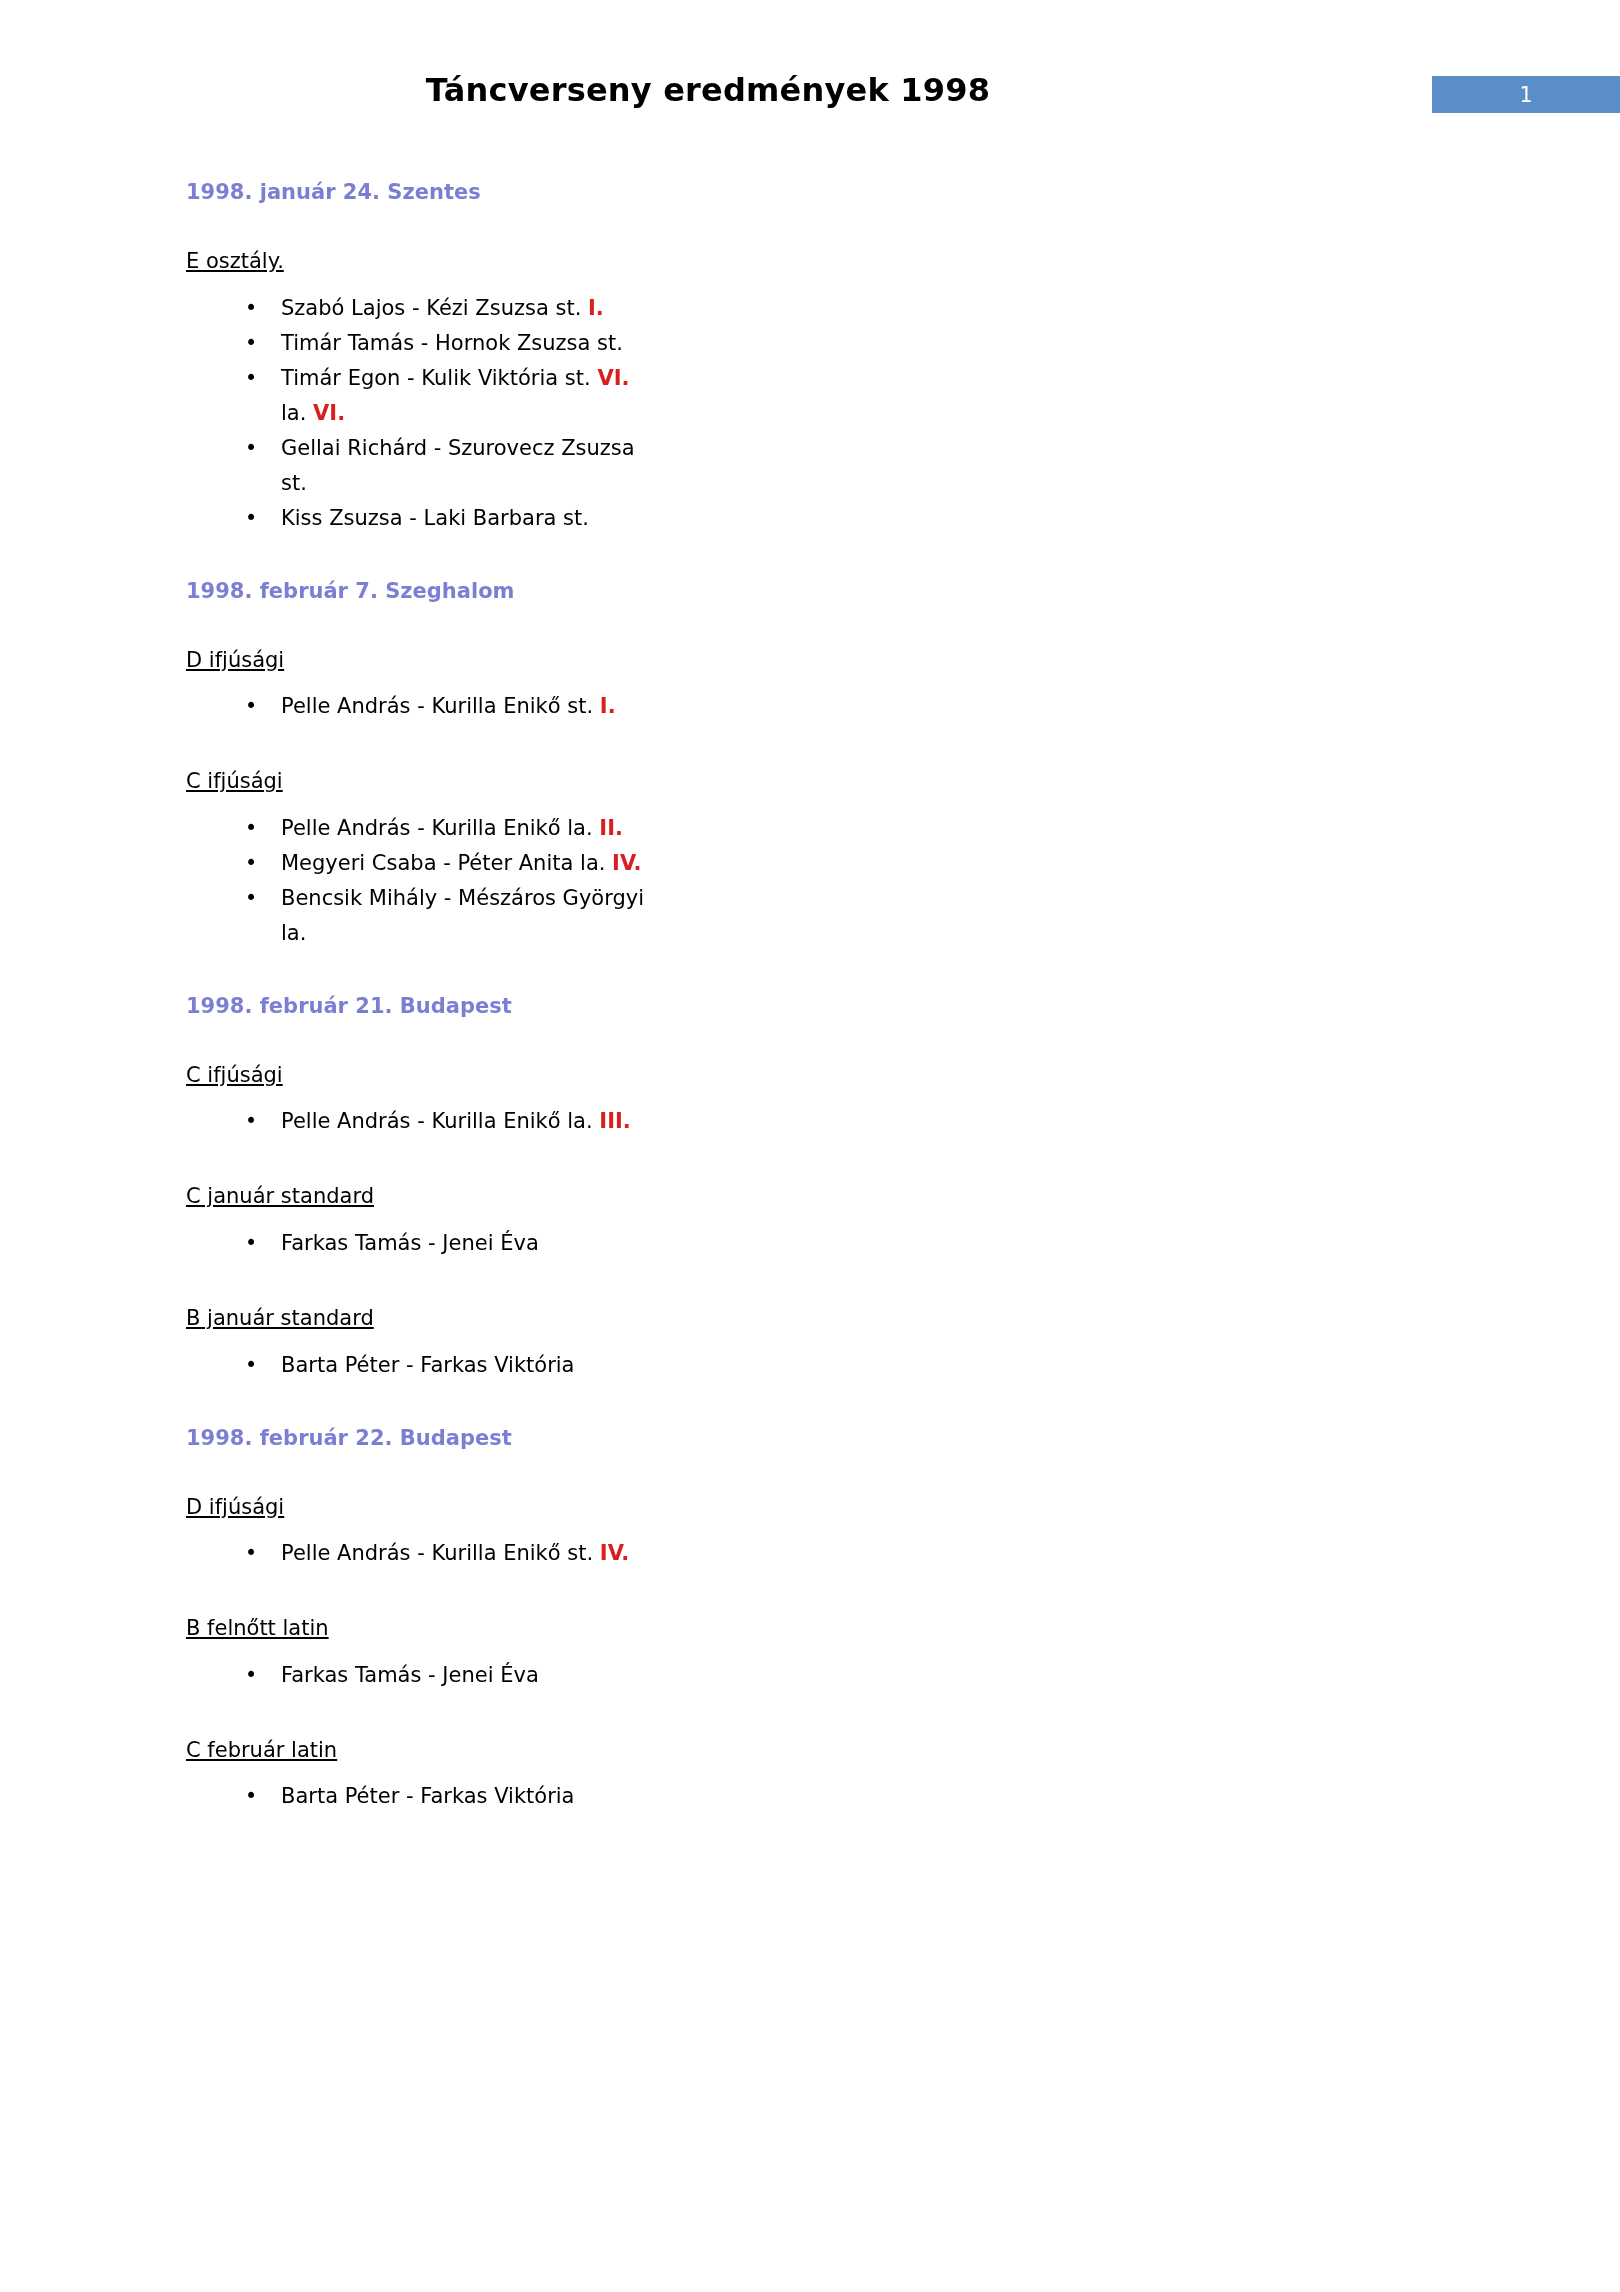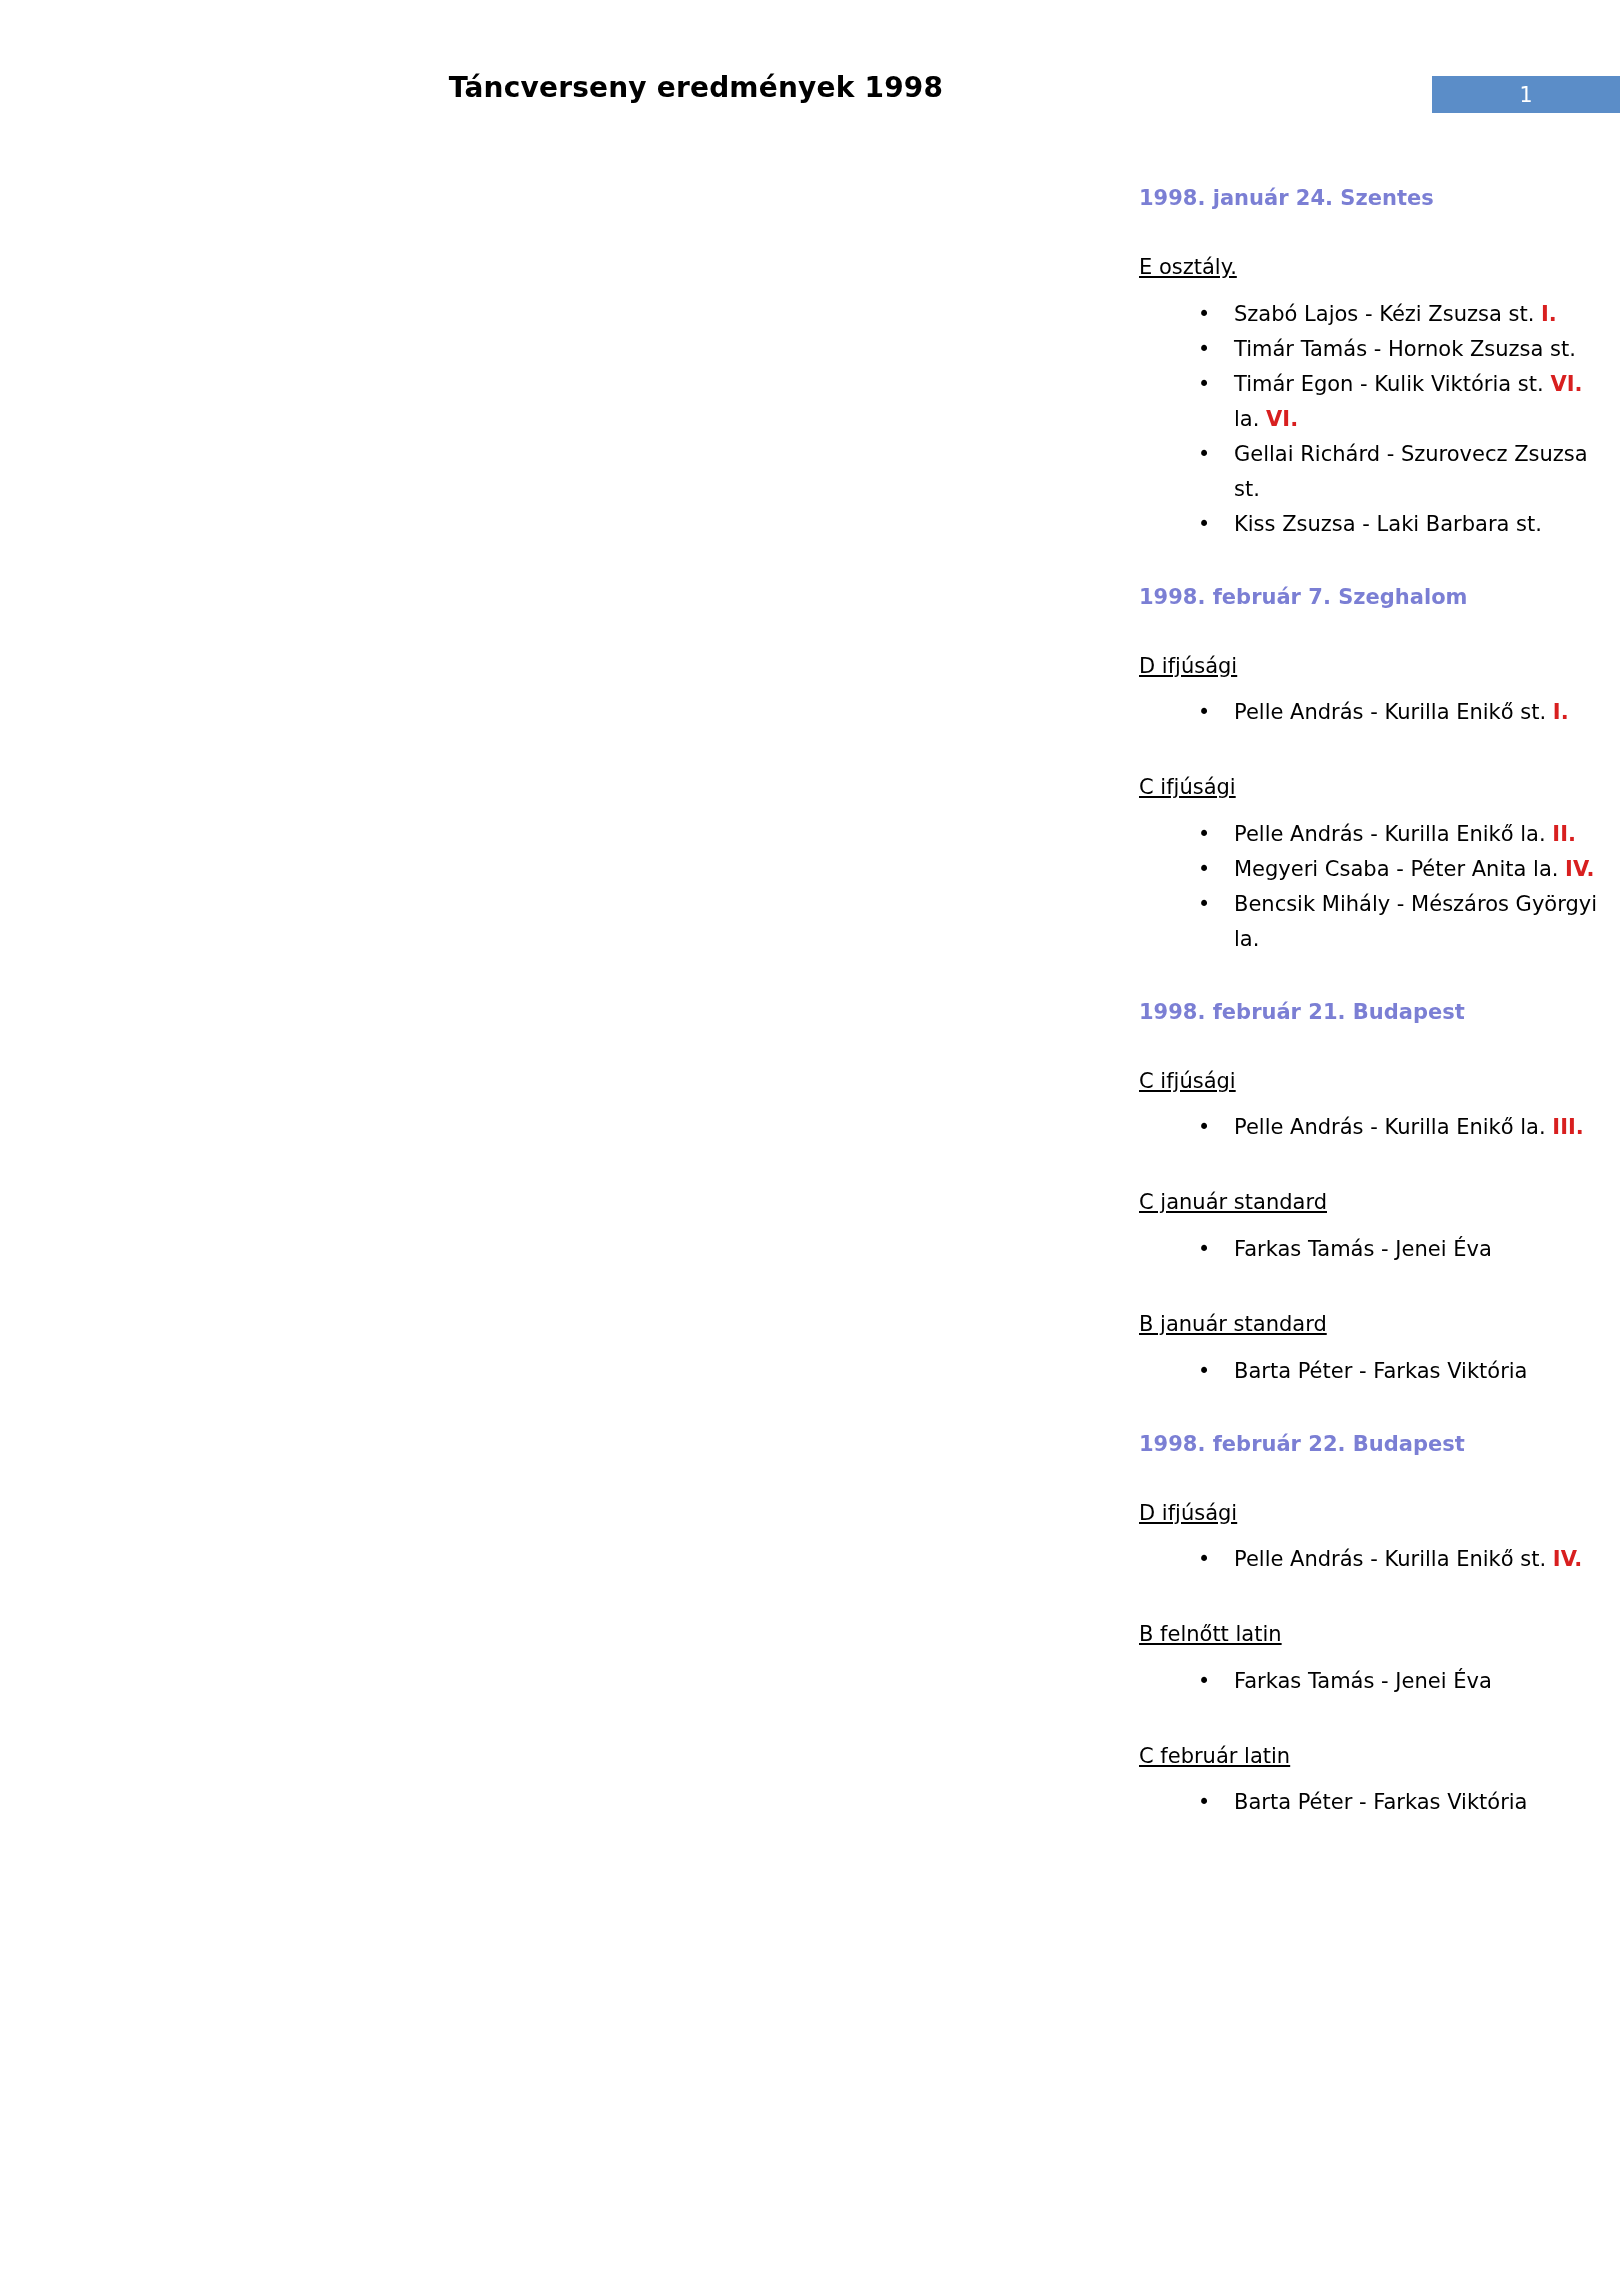--- a/index.html
+++ b/index.html
@@ -22,45 +22,45 @@
     box-sizing: border-box;
     padding: 0;
   }
   
   .doc-title {
     position: absolute;
     top: 71px;
     left: 0;
     width: 1392px;
     text-align: center;
-    font-size: 28px;
+    font-size: 32px;
     font-weight: bold;
     letter-spacing: 0.2px;
+    padding-left: 12px;
   }
   .page-number-box {
     position: absolute;
     top: 76px;
     right: 0px;
     width: 188px;
     height: 37px;
     background: #5b8dc8;
     color: #ffffff;
     font-size: 20.6px;
     display: flex;
     align-items: center;
     justify-content: center;
   }
   
   .columns {
     position: absolute;
-    top: 186px;
+    top: 180px;
     left: 0;
     width: 1620px;
     display: flex;
-    justify-content: flex-end;
   }
   .col {
     box-sizing: border-box;
   }
   .col-left {
     width: 667px;
     padding-left: 186px;
   }
   .col-right {
     width: 765px;

